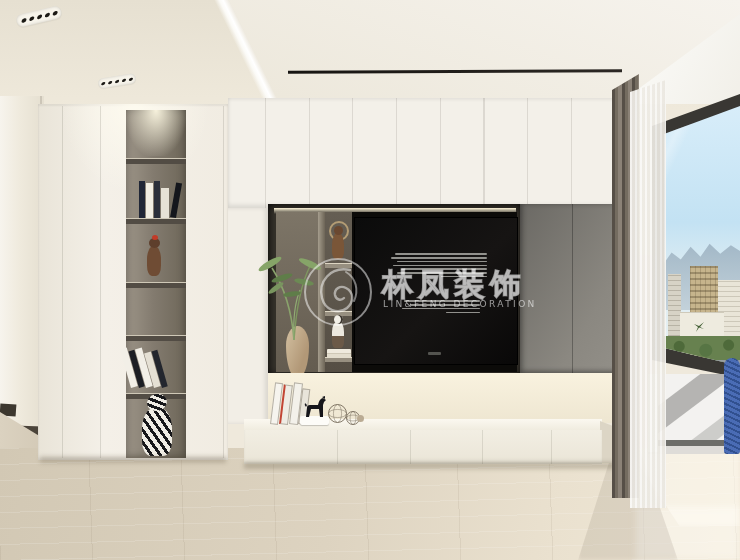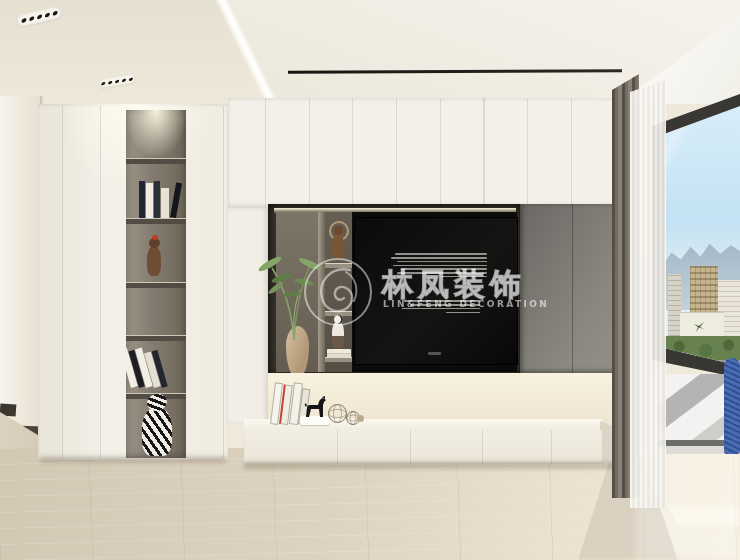--- a/index.html
+++ b/index.html
@@ -193,21 +193,21 @@
 
   #blueobj{left:724px;top:358px;width:16px;height:96px;border-radius:8px 8px 3px 3px;
      background:repeating-linear-gradient(25deg,#31508f 0 2px,#4a6cb5 2px 5px);}
 
   
   #wm{left:0;top:0;width:740px;height:560px;pointer-events:none;}
   #wmlogo{left:300px;top:254px;}
   #wmcn{left:382px;top:264px;font-size:31px;font-weight:bold;letter-spacing:5px;
         color:rgba(255,255,255,.12);-webkit-text-stroke:1.2px rgba(255,255,255,.5);
         text-shadow:0 0 1px rgba(255,255,255,.35);white-space:nowrap;}
-  #wmen{left:383px;top:299px;font-size:9px;font-weight:bold;letter-spacing:2.4px;
+  #wmen{left:383px;top:299px;font-size:9px;font-weight:normal;letter-spacing:2.4px;
         color:rgba(255,255,255,.58);white-space:nowrap;}
 </style>
 </head>
 <body>
 
 <div class="scene">
 
   <div class="a" id="ceilL"></div>
   <div class="a" id="ceilR"></div>
   <div class="a" id="band"></div>

